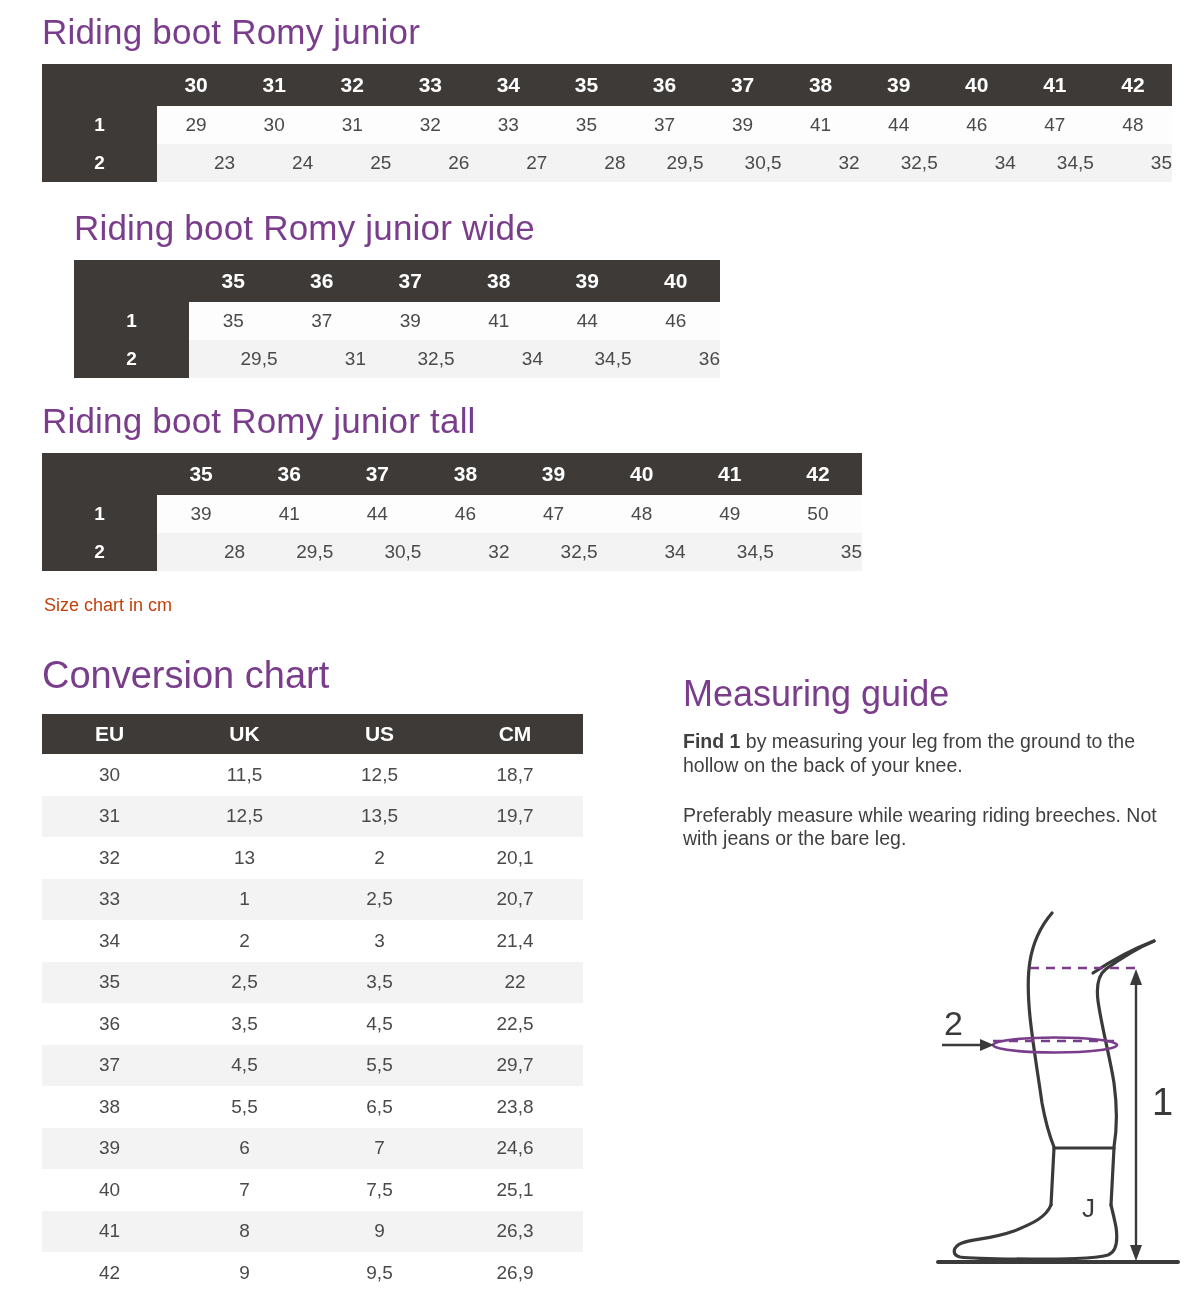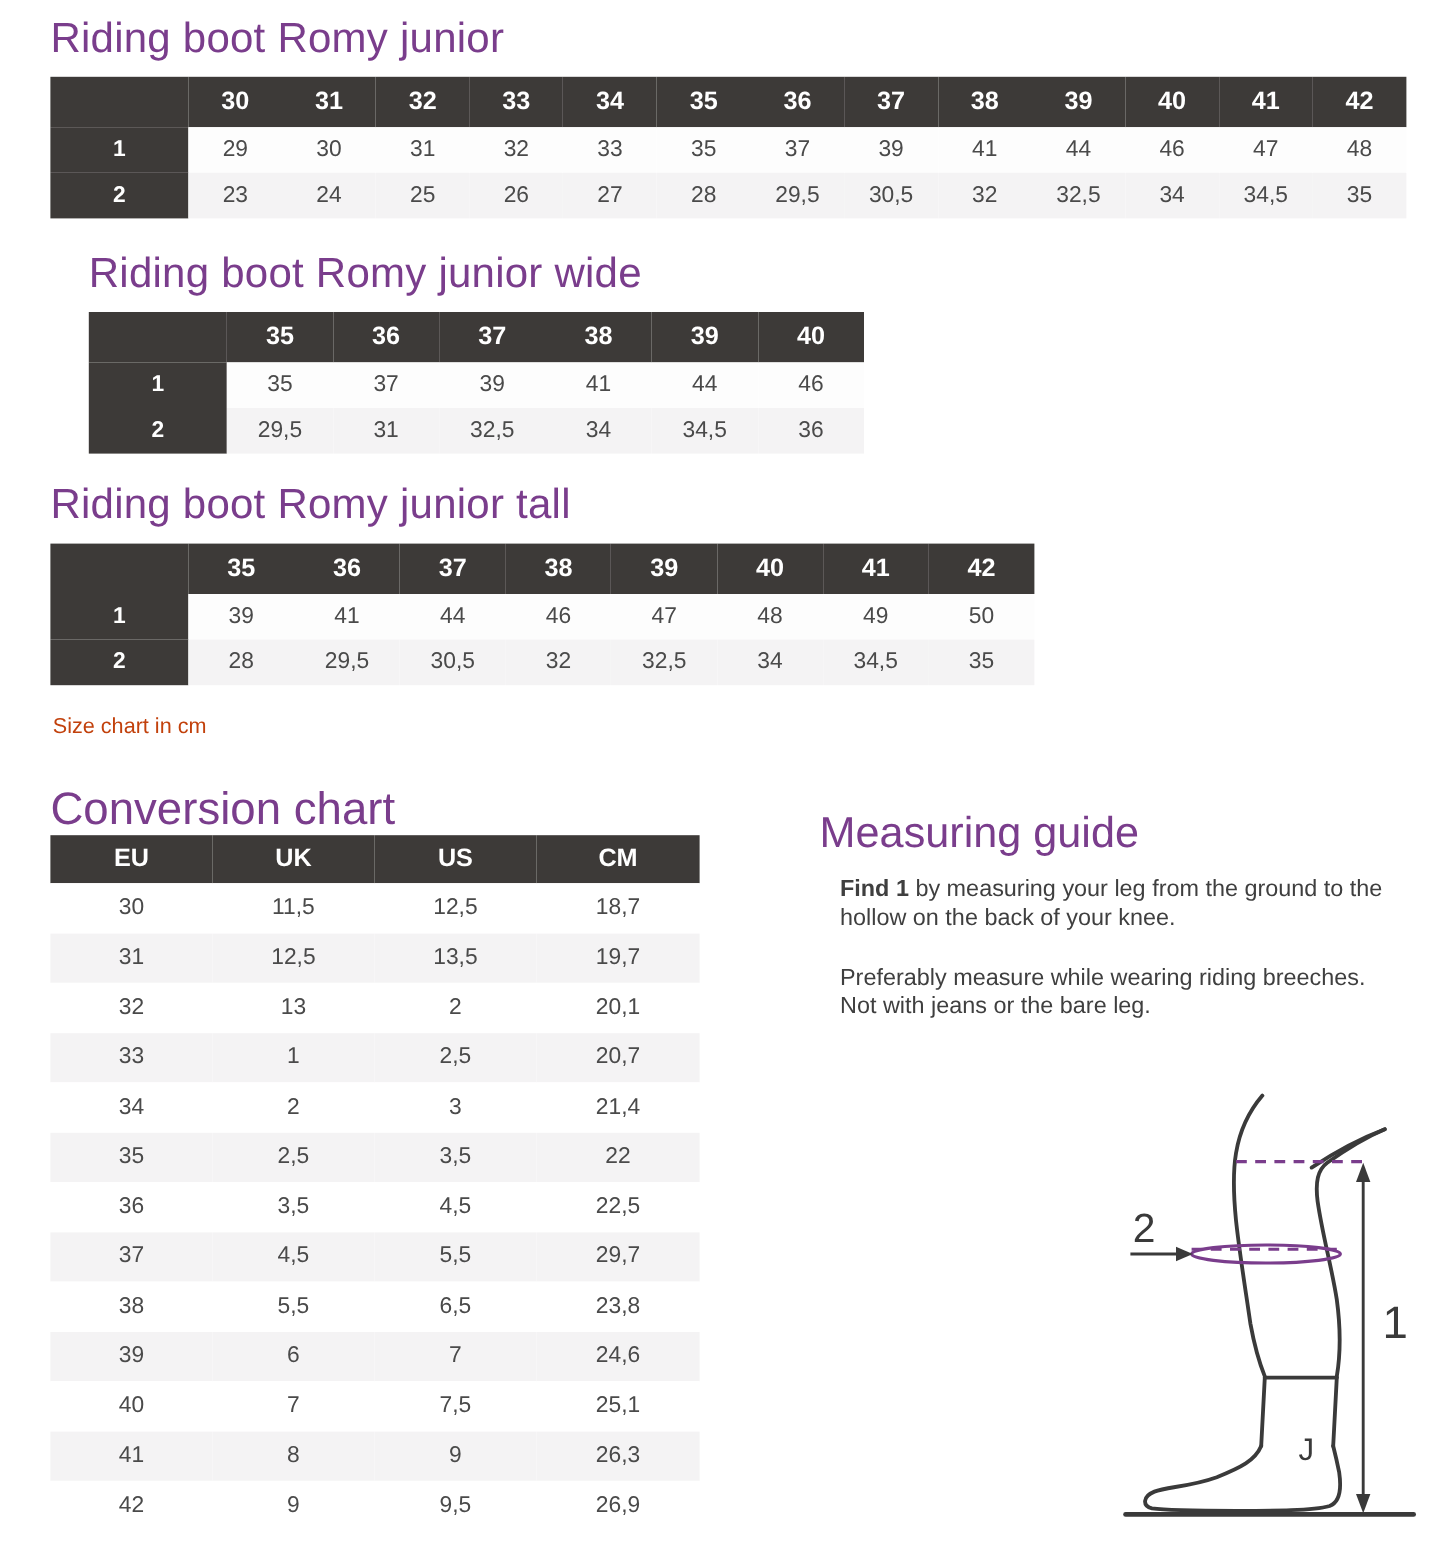--- a/index.html
+++ b/index.html
@@ -76,20 +76,21 @@
   .size-table tbody td {
     color: #4a4a4a;
     height: 38px;
     font-size: 19px;
   }
   .size-table tbody tr.row-odd td {
     background: #fdfdfd;
   }
   .size-table tbody tr.row-even td {
     background: #f4f3f4;
+    text-align: right;
   }
 
   .table-block {
     margin-bottom: 0;
   }
 
   .caption {
     font-size: 18px;
     color: #c2410c;
   }
@@ -127,21 +128,21 @@
     color: #7a3d8c;
     font-size: 36px;
     font-weight: 400;
     line-height: 1;
     margin: 0 0 18px 0;
   }
   .guide-para {
     font-size: 19.5px;
     line-height: 1.22;
     color: #3f3f3f;
-    margin: 0 0 16px 17px;
+    margin: 0 0 16px 0;
     max-width: 480px;
   }
   .guide-para b {
     font-weight: bold;
   }
   .guide-spacer {
     height: 10px;
   }
 
   
@@ -323,21 +324,21 @@
           <td>35</td>
         </tr>
       </tbody>
     </table>
   </div>
 
   <div class="abs caption" style="left:44px; top:595px;">Size chart in cm</div>
 
   <div class="abs" style="left:42px; top:656px;">
     <h2 class="big-title">Conversion chart</h2>
-    <table class="conv-table" style="margin-top:2px;">
+    <table class="conv-table" style="margin-top:20px;">
       <colgroup>
         <col style="width:135px">
           <col style="width:135px">
           <col style="width:135px">
           <col style="width:136px">
       </colgroup>
       <thead>
         <tr>
           <th>EU</th>
           <th>UK</th>

